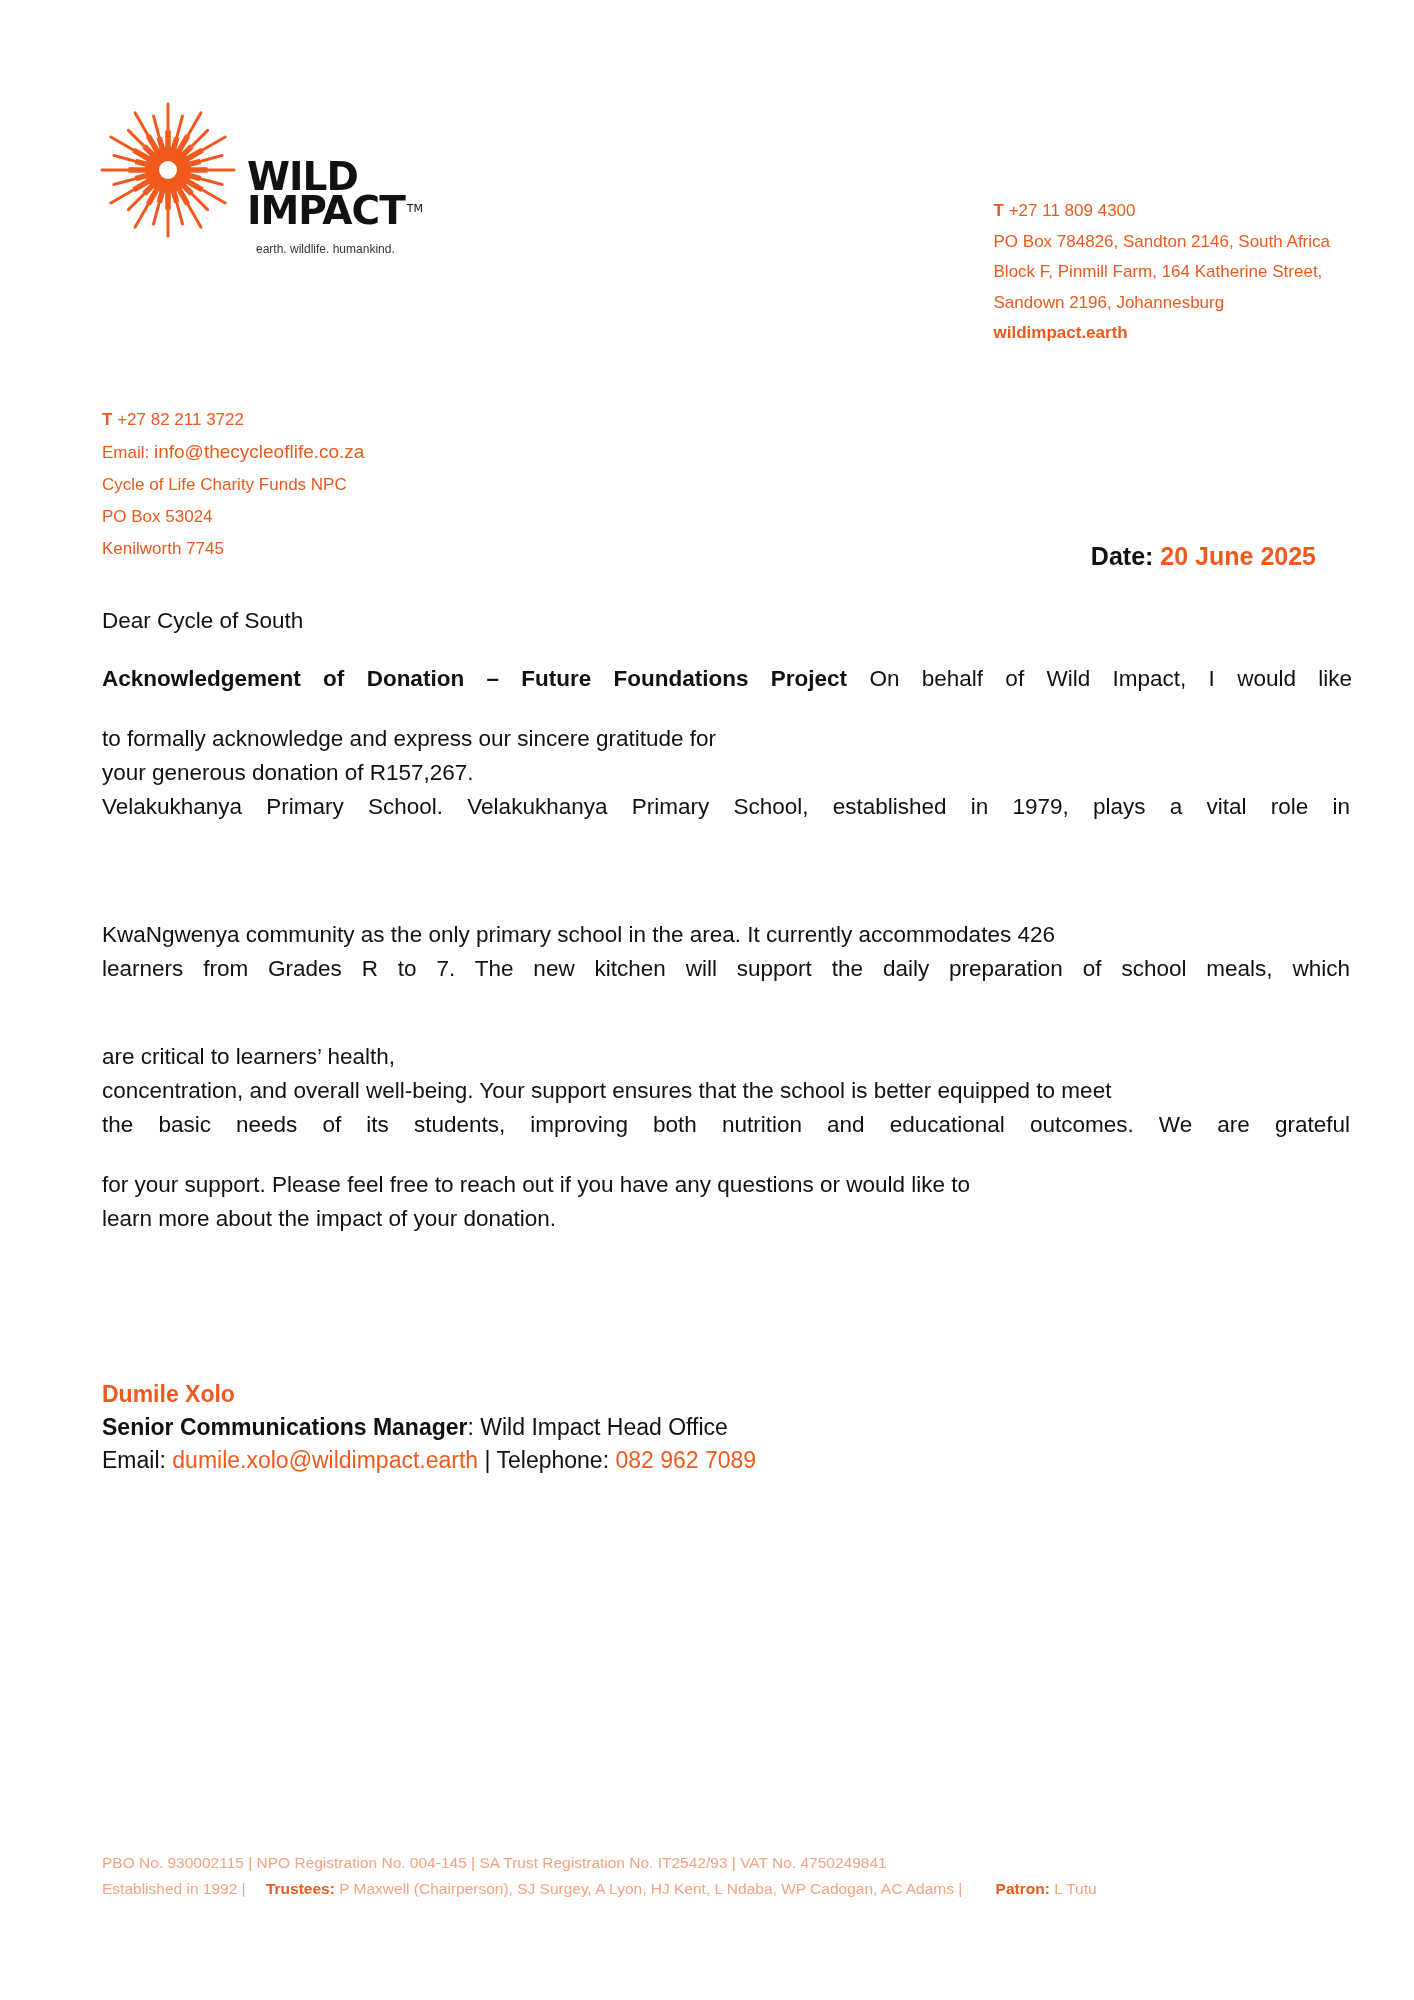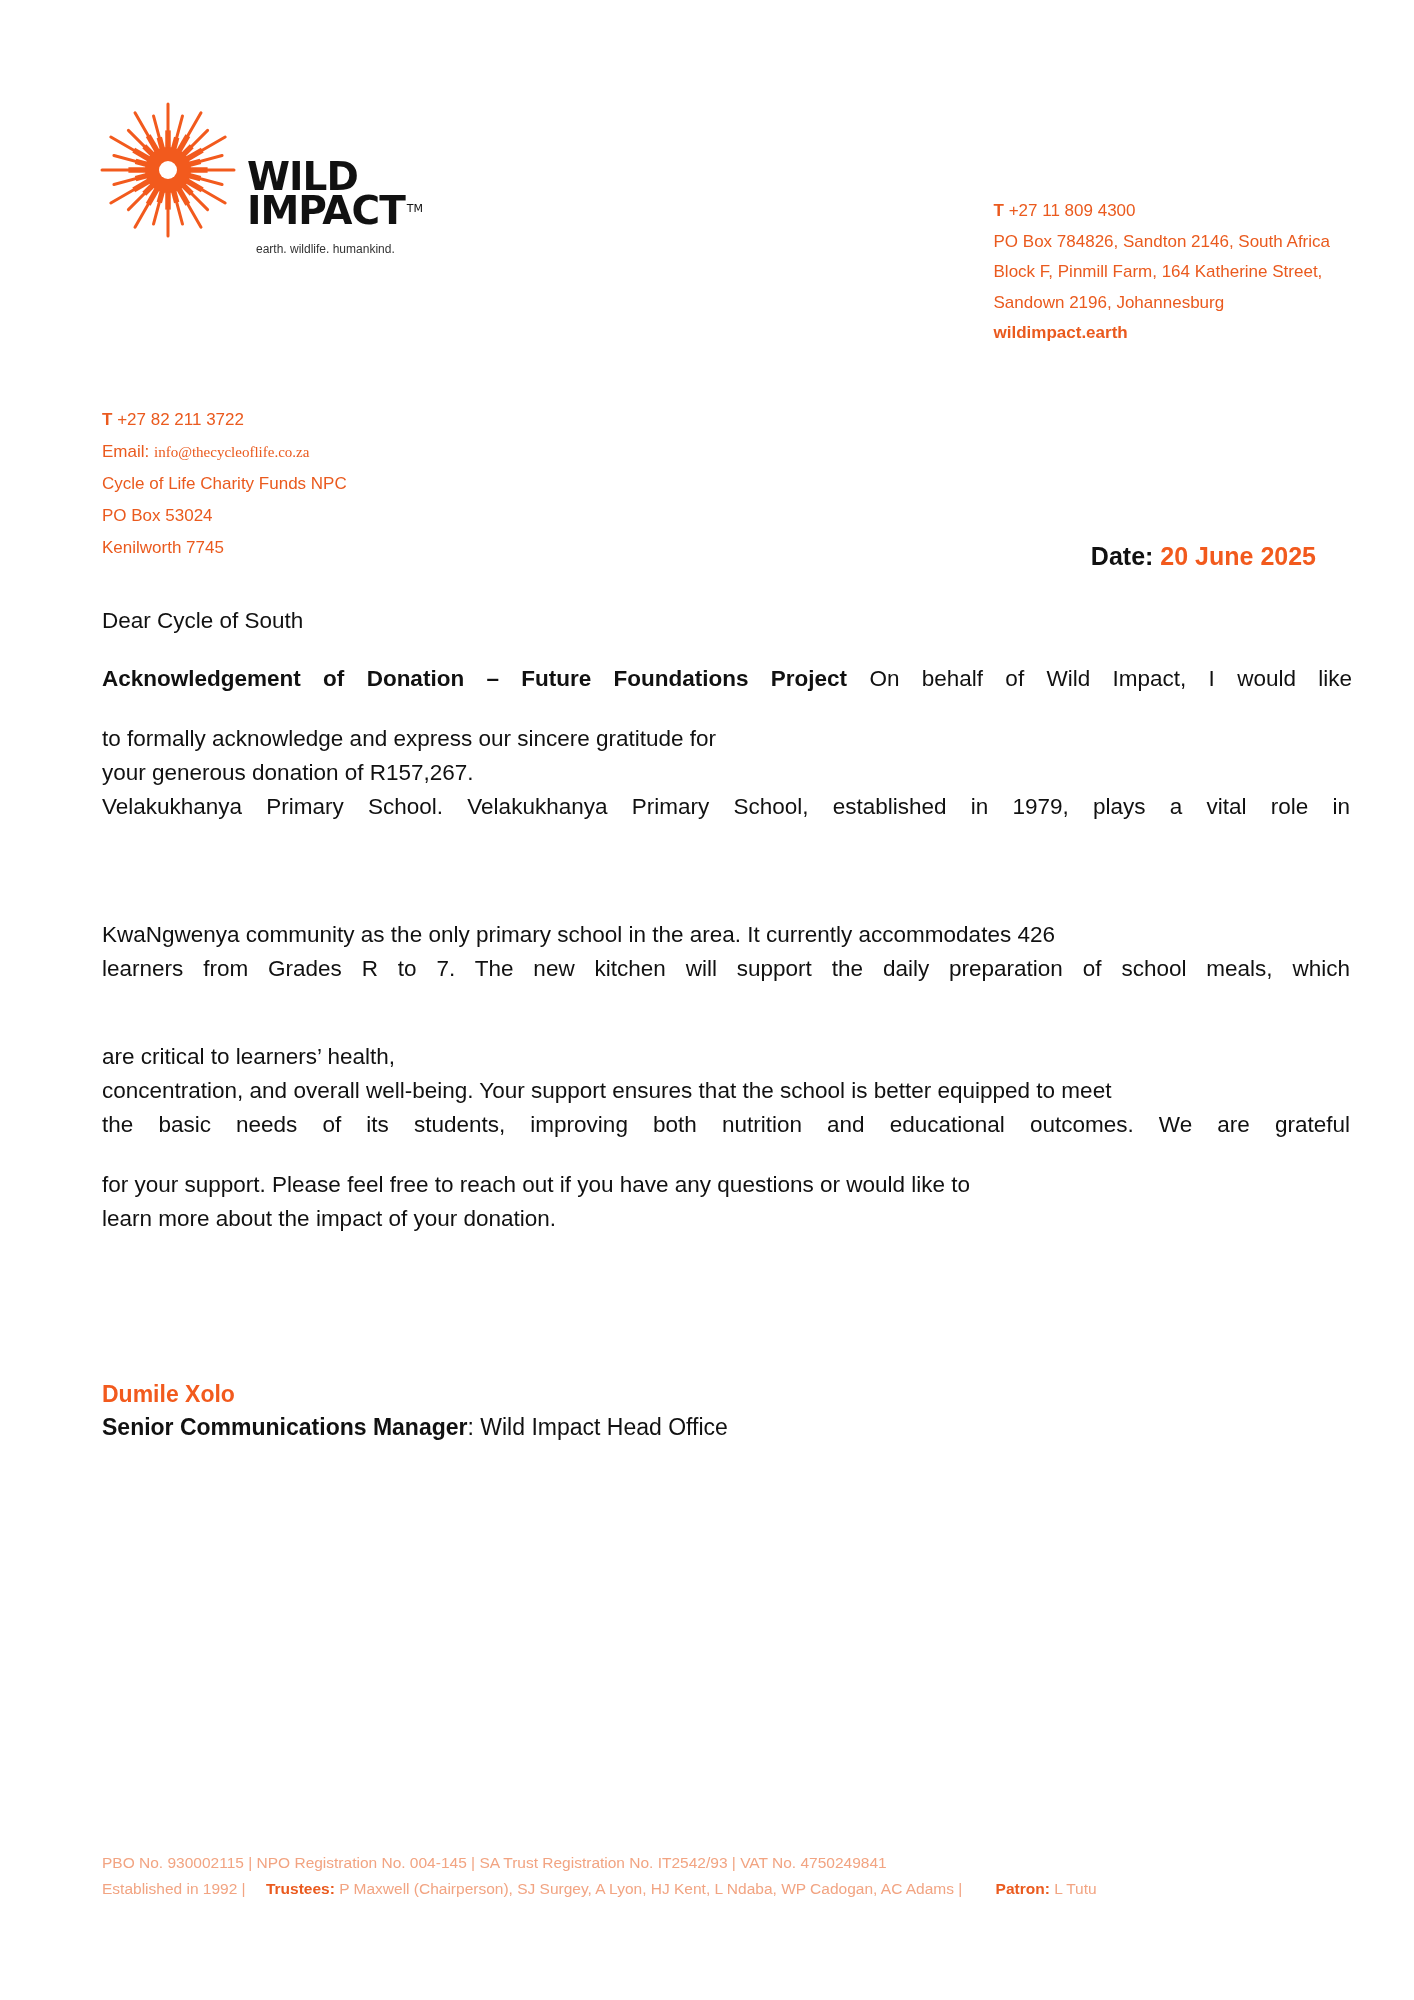--- a/index.html
+++ b/index.html
@@ -9,21 +9,21 @@
   .logo-svg { position: absolute; left: 98px; top: 100px; width: 140px; height: 140px; }
   .wordmark { position: absolute; left: 247px; top: 160px; font-family: "DejaVu Sans", sans-serif;
               font-weight: bold; font-size: 39px; line-height: 34px; letter-spacing: -1px; color: #111; }
   .wordmark .tm { font-size: 11px; font-weight: normal; vertical-align: top; letter-spacing: 0; margin-left: 2px; position: relative; top: -2px; }
   .tagline { position: absolute; left: 256px; top: 242px; font-size: 12px; color: #333; }
   .hq { position: absolute; right: 84px; top: 196px; text-align: left; font-size: 17px;
         line-height: 30.5px; color: #ea5a1e; }
   .hq div { white-space: nowrap; }
   .hq .b { font-weight: bold; }
   .sender { position: absolute; left: 102px; top: 404px; font-size: 17px; line-height: 32px; color: #ea5a1e; }
-  .sender .email-val { font-size: 15px; font-family: Liberation Serif, serif; }
+  .sender .email-val { font-size: 19px; }
   .sender .b { font-weight: bold; }
   .date { position: absolute; right: 98px; top: 542px; font-size: 25px; font-weight: bold; }
   .date .label { color: #111; }
   .body { position: absolute; left: 102px; width: 1248px; font-size: 22.5px; line-height: 34px; color: #111; }
   .justify { text-align: justify; text-align-last: justify; }
   .b { font-weight: bold; }
   .sig { position: absolute; left: 102px; top: 1378px; font-size: 23px; line-height: 33px; color: #111; }
   .sig .name { color: #f25a1d; font-weight: bold; }
   .footer { position: absolute; left: 102px; top: 1850px; font-size: 15.5px; line-height: 26px; color: #f2a482; white-space: nowrap; }
   .footer .b { color: #ea5a1e; font-weight: bold; margin-left: 16px; }
@@ -137,20 +137,23 @@
 </div>
 
 <div class="body" style="top:1168px">
   <div>for your support. Please feel free to reach out if you have any questions or would like to</div>
   <div>learn more about the impact of your donation.</div>
 </div>
 
 <div class="sig">
   <div class="name">Dumile Xolo</div>
   <div><span class="b">Senior Communications Manager</span><span>: Wild Impact Head Office</span></div>
+  <div>
+    <span>Email: </span><span class="orange">dumile.xolo@wildimpact.earth</span><span> | Telephone: </span><span class="orange">082 962 7089</span>
+  </div>
 </div>
 
 <div class="footer">
   <div>PBO No. 930002115 | NPO Registration No. 004-145 | SA Trust Registration No. IT2542/93 | VAT No. 4750249841</div>
   <div>
     <span>Established in 1992 | </span><span class="b">Trustees:</span><span> P Maxwell (Chairperson), SJ Surgey, A Lyon, HJ Kent, L Ndaba, WP Cadogan, AC Adams |</span>
     &nbsp;&nbsp;&nbsp;<span class="b">Patron:</span><span> L Tutu</span>
   </div>
 </div>
 

